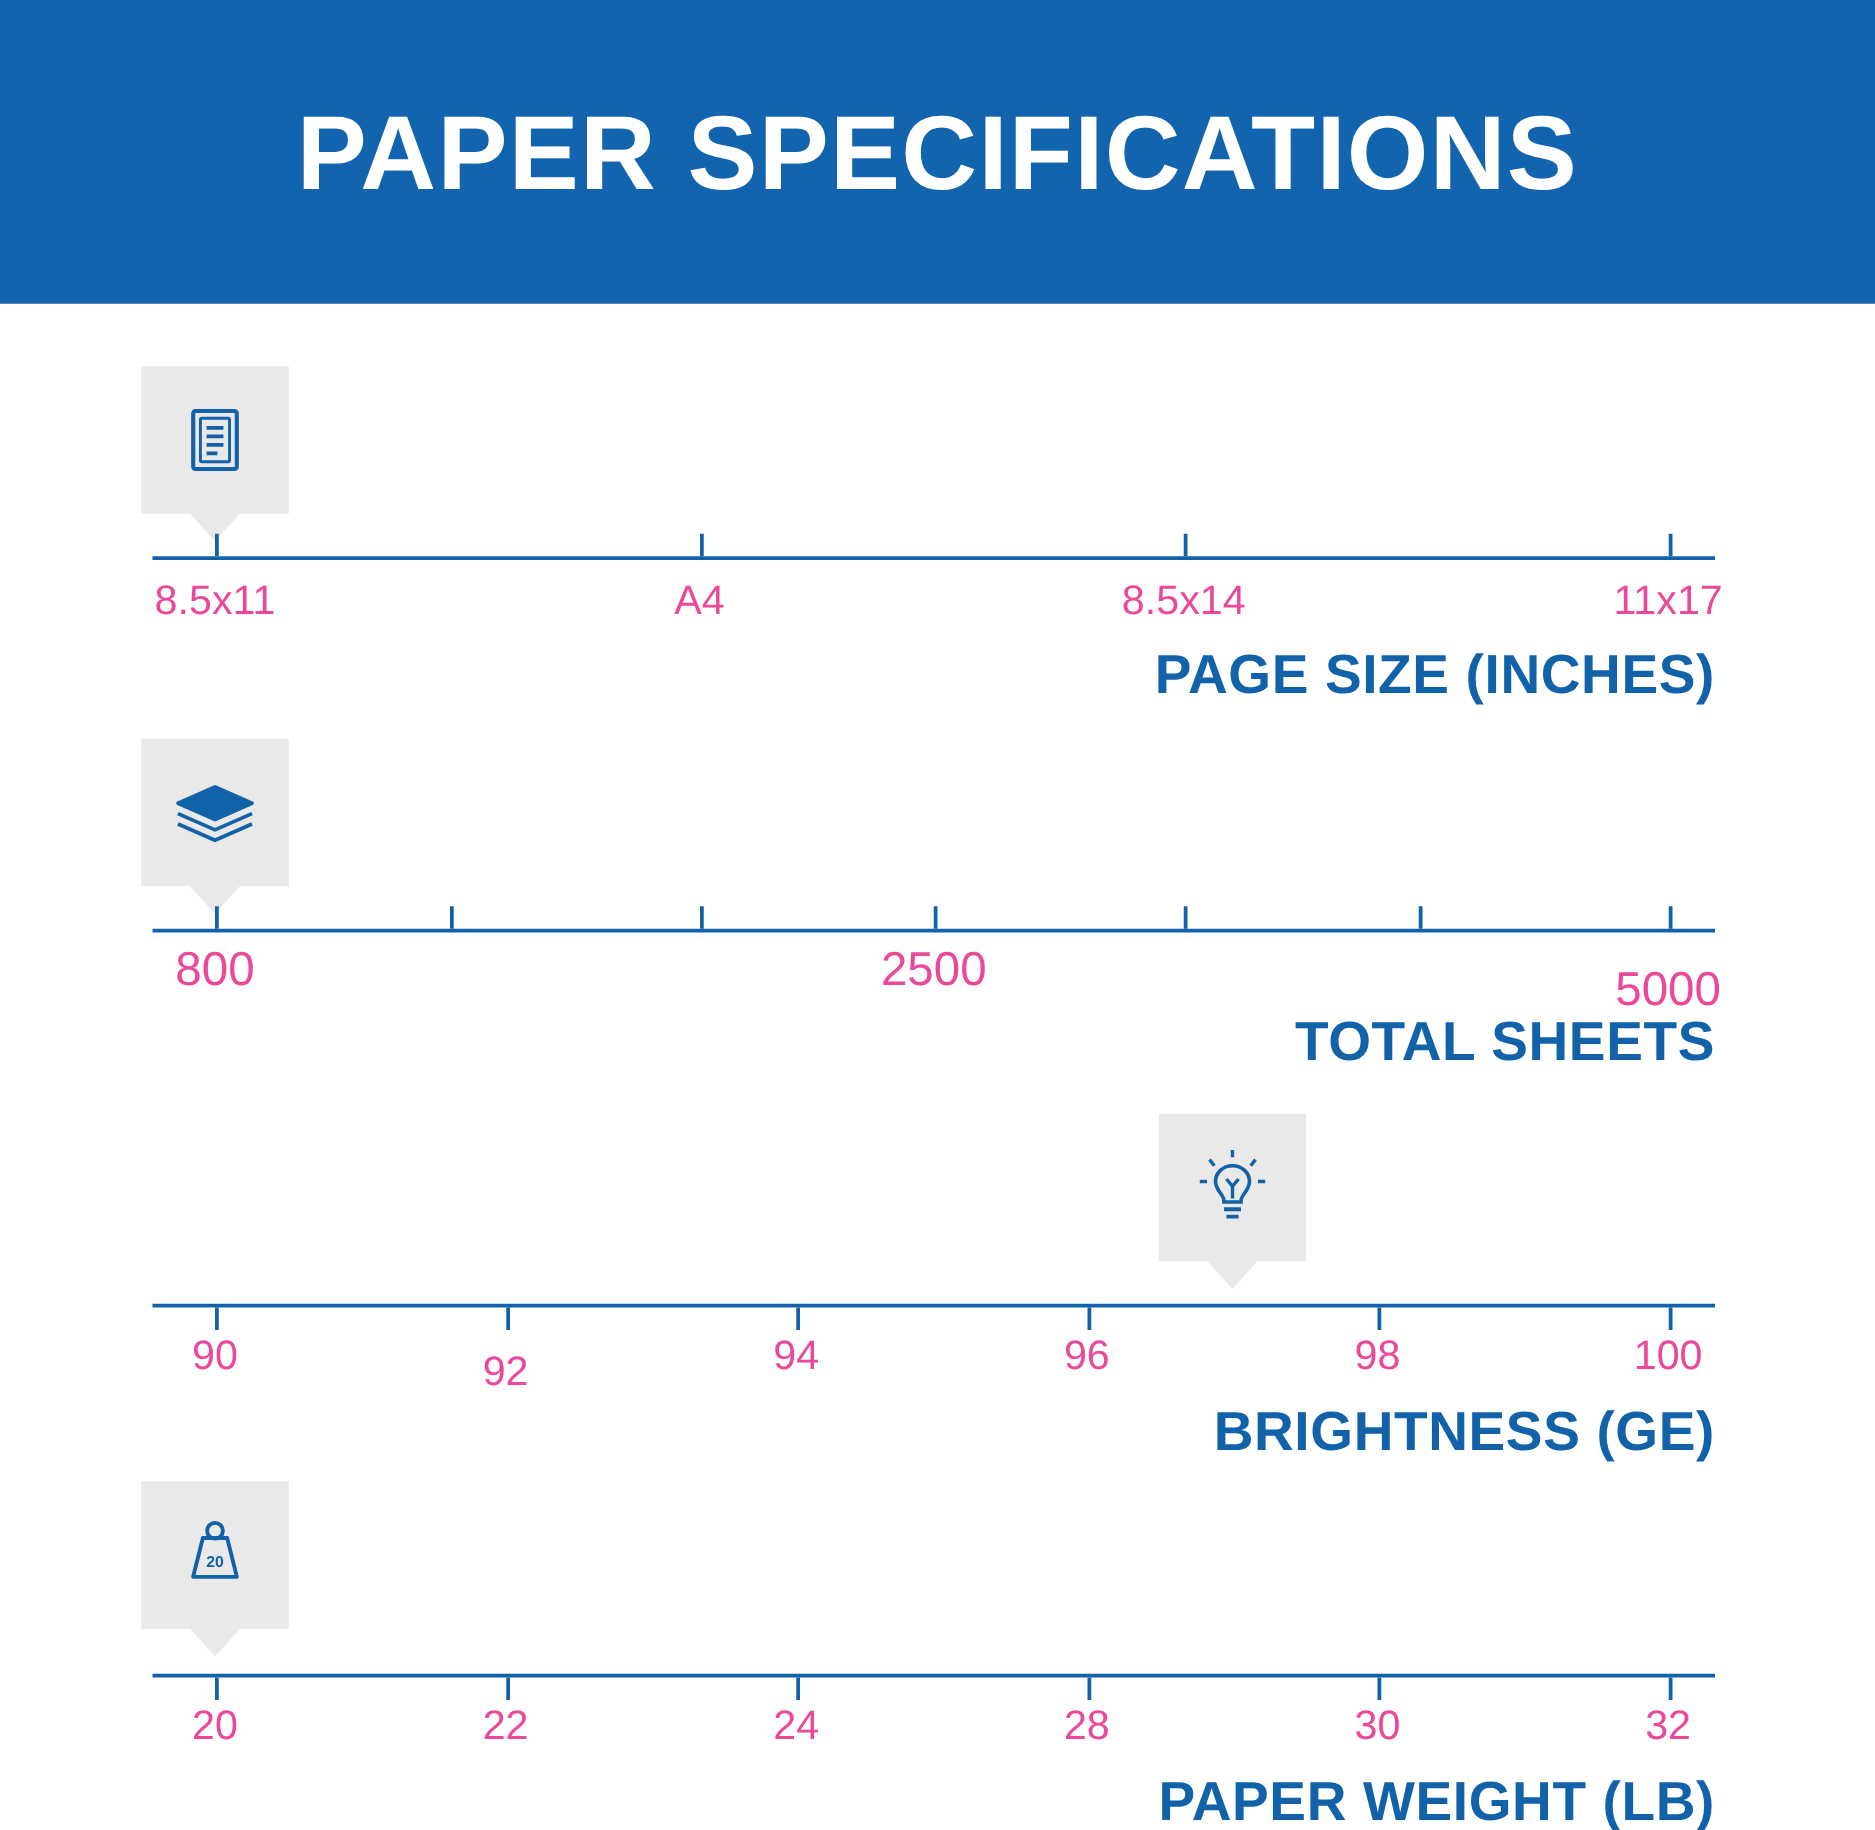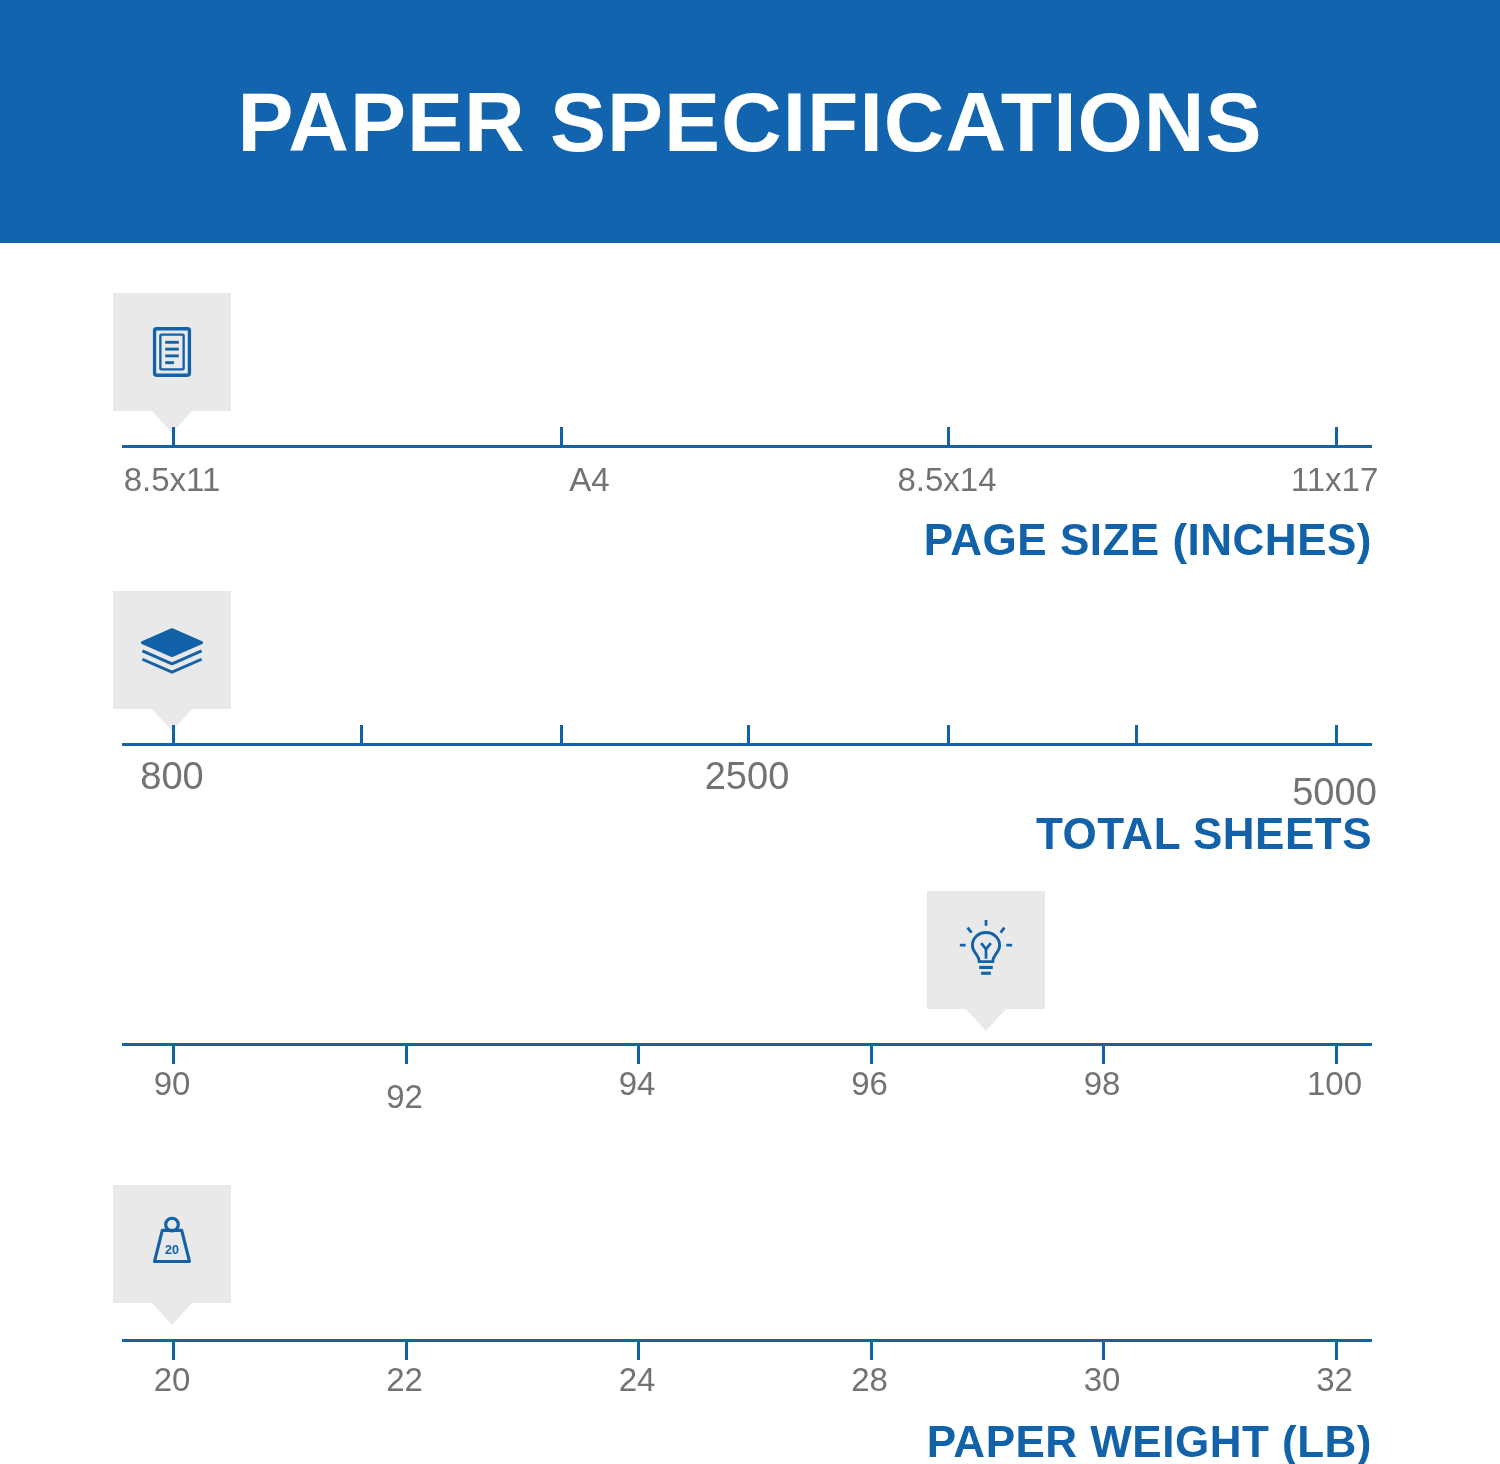--- a/index.html
+++ b/index.html
@@ -70,21 +70,21 @@
     width: 3px;
     background: #1162a8;
   }
   .tick.up   { height: 18px; }
   .tick.down { height: 18px; }
 
   
   .tick-label {
     position: absolute;
     font-size: 33px;
-    color: #737373;
+    color: #ec4899;
     transform: translateX(-50%);
     white-space: nowrap;
     font-weight: normal;
   }
   .tick-label.big {
     font-size: 38px;
   }
 
   
   .marker {
@@ -149,21 +149,21 @@
       </div>
 
       <div class="axis-line" style="top:202px;"></div>
 
       <div class="tick up" style="left:4%;   top:184px;"></div>
       <div class="tick up" style="left:35%;  top:184px;"></div>
       <div class="tick up" style="left:66%;  top:184px;"></div>
       <div class="tick up" style="left:97%;  top:184px;"></div>
 
       <div class="tick-label" style="left:4%;  top:218px;">8.5x11</div>
-      <div class="tick-label" style="left:35%; top:218px;margin-left:30px;">A4</div>
+      <div class="tick-label" style="left:35%; top:218px;">A4</div>
       <div class="tick-label" style="left:66%; top:218px;">8.5x14</div>
       <div class="tick-label" style="left:97%; top:218px;">11x17</div>
     </div>
     <div class="caption" style="top:272px;">PAGE SIZE (INCHES)</div>
   </div>
 
   <div class="spec">
     <div class="scale-area">
 
       <div class="marker" style="left:4%; top:48px;">
@@ -220,20 +220,21 @@
       <div class="tick down" style="left:78.4%; top:203px;"></div>
       <div class="tick down" style="left:97%;   top:203px;"></div>
 
       <div class="tick-label" style="left:4%;    top:222px;">90</div>
       <div class="tick-label" style="left:22.6%; top:235px;">92</div>
       <div class="tick-label" style="left:41.2%; top:222px;">94</div>
       <div class="tick-label" style="left:59.8%; top:222px;">96</div>
       <div class="tick-label" style="left:78.4%; top:222px;">98</div>
       <div class="tick-label" style="left:97%;   top:222px;">100</div>
     </div>
+    <div class="caption" style="top:278px;">BRIGHTNESS (GE)</div>
   </div>
 
   <div class="spec">
     <div class="scale-area">
 
       <div class="marker" style="left:4%; top:42px;">
         <span>
           <svg width="66" height="66" viewBox="0 0 68 68" fill="none" stroke="#1162a8" stroke-width="3.2" stroke-linejoin="round">
             <circle cx="34" cy="14" r="6.5"></circle>
             <path d="M24 20h20l8 32H16z"></path>

